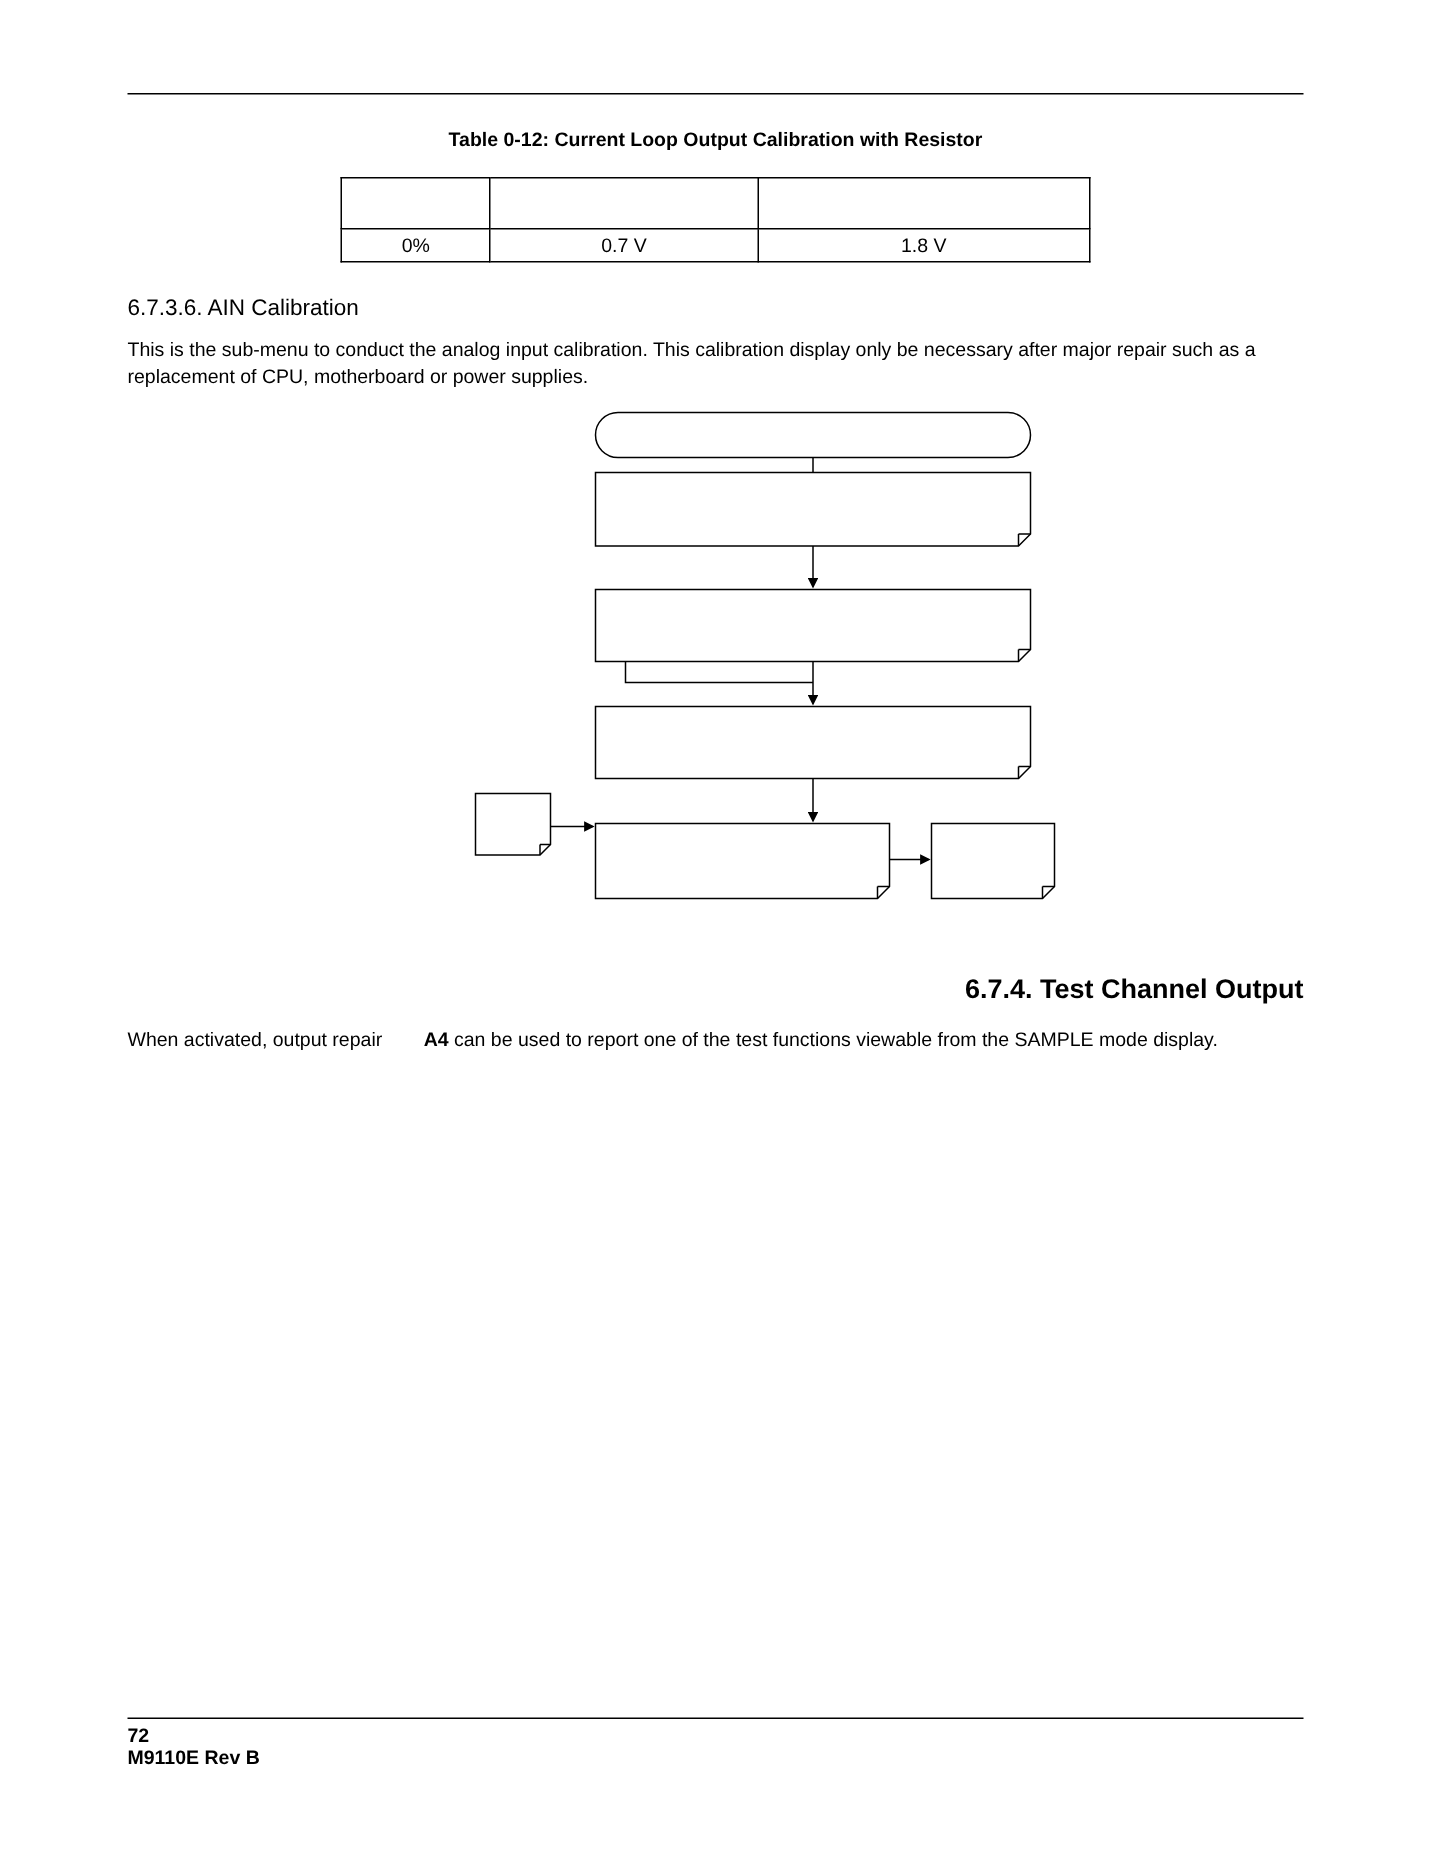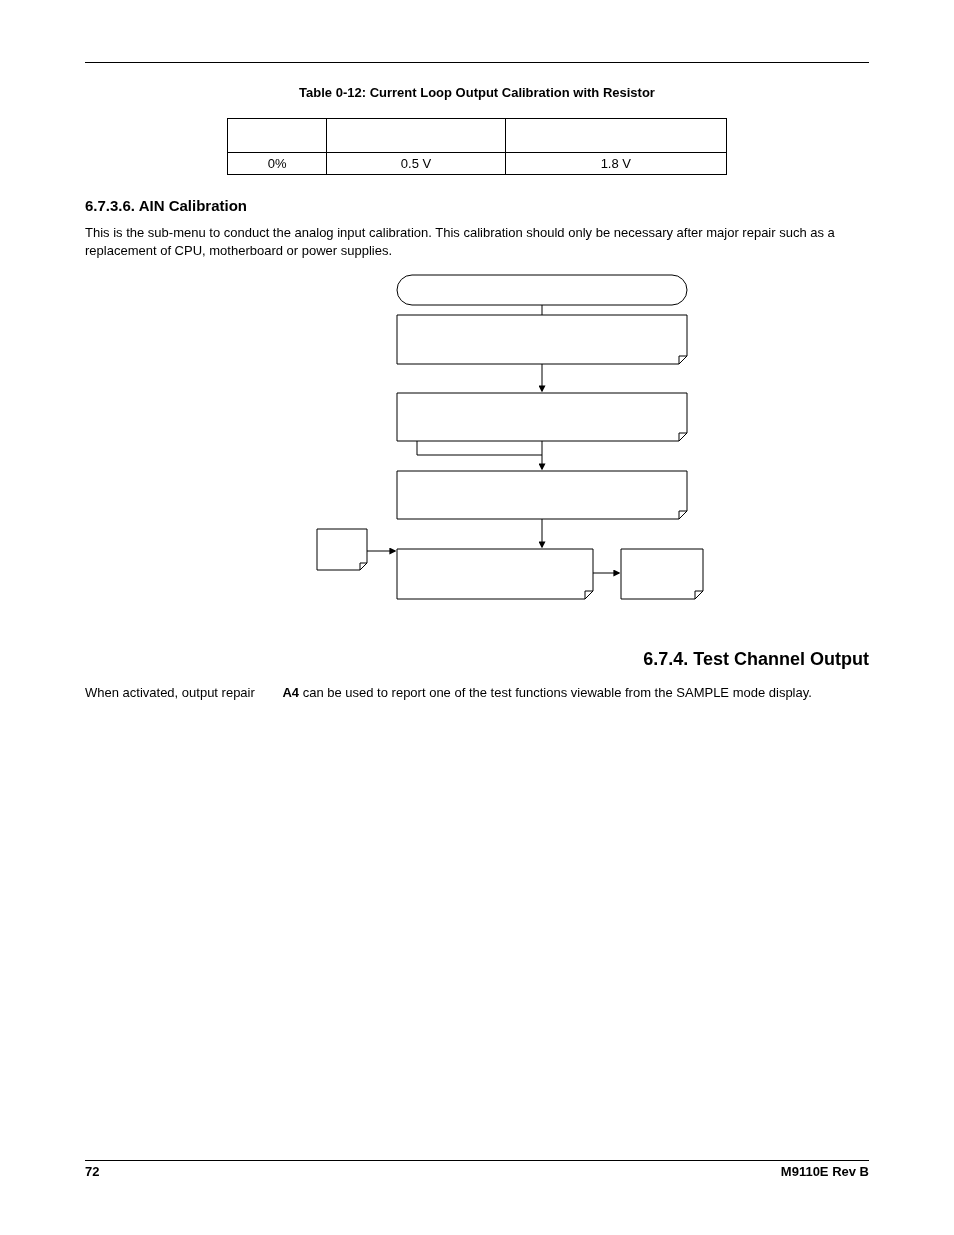--- a/index.html
+++ b/index.html
@@ -48,21 +48,21 @@
   }
   table.cal thead th {
     border: 1px solid #000;
   }
   table.cal .col0 { width: 88px; }
   table.cal .col1 { width: 180px; }
   table.cal .col2 { width: 230px; }
 
   h4.subheading {
     font-size: 15px;
-    font-weight: bold;
+    font-weight: normal;
     margin: 0 0 10px 0;
   }
   p.body {
     font-size: 13px;
     margin: 0 0 14px 0;
     line-height: 1.35;
   }
   p.body .bold { font-weight: bold; margin-left: 24px; }
 
   .flow {
@@ -89,20 +89,21 @@
   }
   .footer .rule {
     border-top: 1.3px solid #000;
     margin-bottom: 3px;
   }
   .footer .line {
     display: flex;
     justify-content: space-between;
     font-weight: bold;
     font-size: 13px;
+    flex-direction: column;
   }
 </style>
 </head>
 <body>
 
 <div class="page">
   <div class="top-rule"></div>
 
   <div class="table-caption">Table 0-12:  Current Loop Output Calibration with Resistor</div>
 
@@ -110,28 +111,28 @@
     <thead>
       <tr>
         <th class="col0"></th>
         <th class="col1"></th>
         <th class="col2"></th>
       </tr>
     </thead>
     <tbody>
       <tr>
         <td>0%</td>
-        <td>0.5 V</td>
+        <td>0.7 V</td>
         <td>1.8 V</td>
       </tr>
     </tbody>
   </table>
 
   <h4 class="subheading">6.7.3.6. AIN Calibration</h4>
-  <p class="body">This is the sub-menu to conduct the analog input calibration. This calibration should only be necessary after major repair such as a replacement of CPU, motherboard or power supplies.</p>
+  <p class="body">This is the sub-menu to conduct the analog input calibration. This calibration display only be necessary after major repair such as a replacement of CPU, motherboard or power supplies.</p>
 
   <div class="flow">
     <svg width="460" height="342" viewBox="0 0 460 342">
       <defs>
         <marker id="arrow" viewBox="0 0 10 10" refX="8" refY="5" markerWidth="7" markerHeight="7" orient="auto-start-reverse">
           <path d="M 0 0 L 10 5 L 0 10 z" fill="#000"></path>
         </marker>
       </defs>
 
       <rect x="150" y="2" width="290" height="30" rx="15" ry="15" fill="none" stroke="#000" stroke-width="1"></rect>

